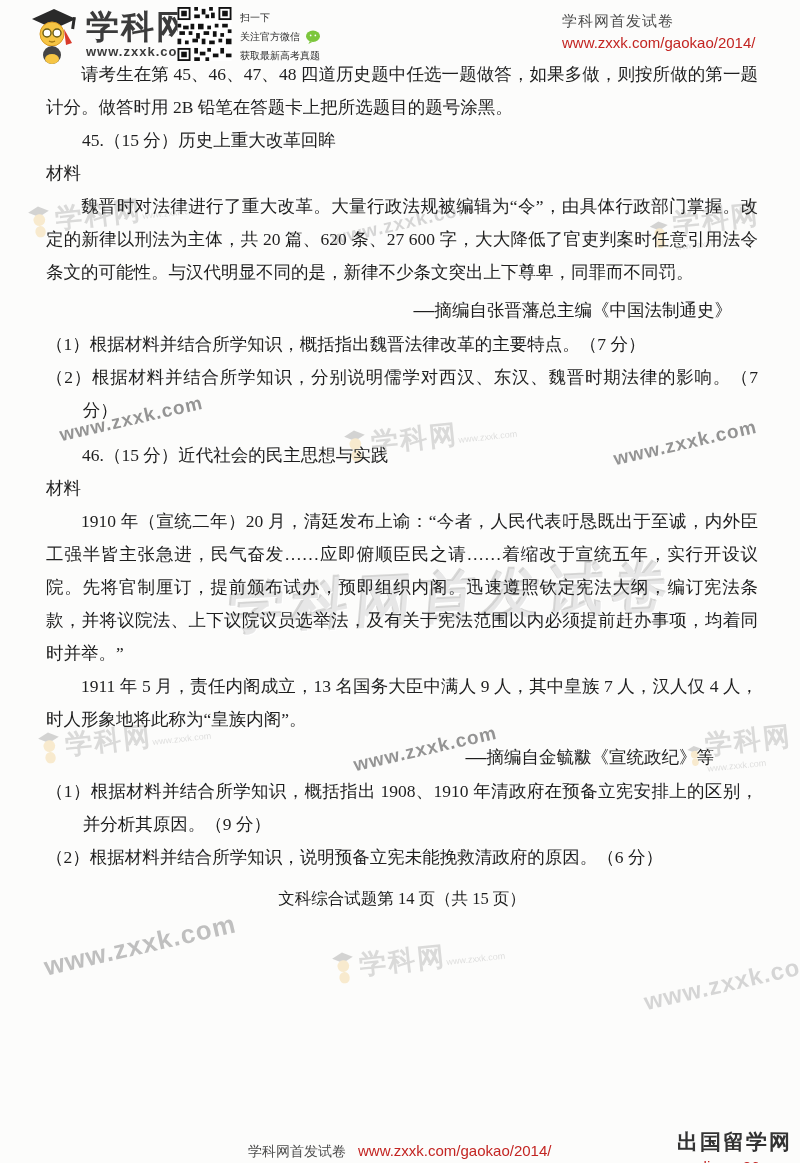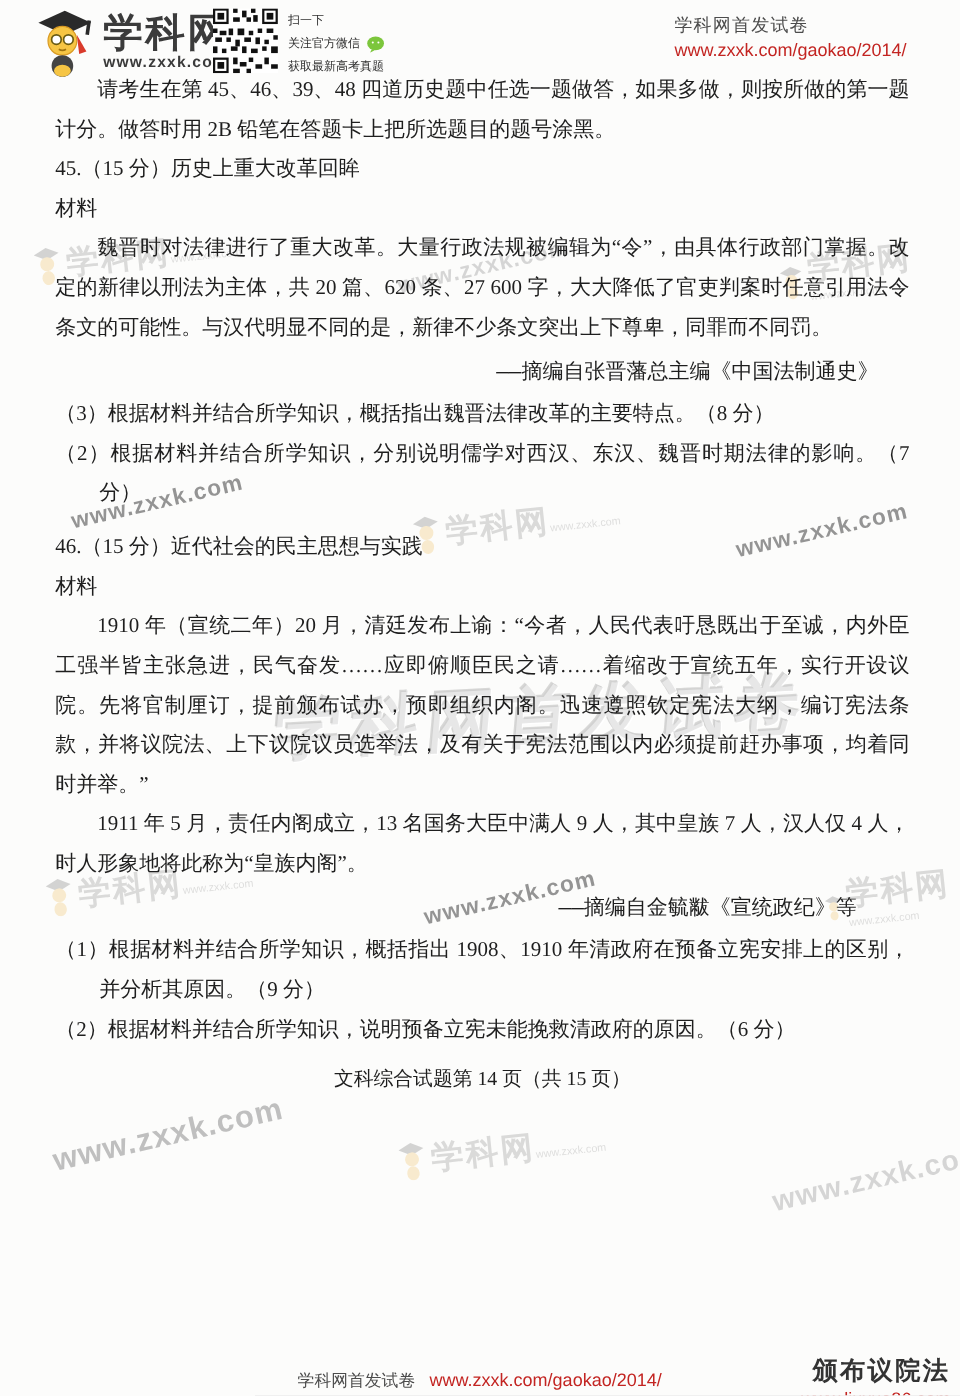--- a/index.html
+++ b/index.html
@@ -16,21 +16,21 @@
   .hdr-logo .txt .url { font-family:"Liberation Sans",sans-serif; font-size:13px; font-weight:bold; color:#3b3b3b; letter-spacing:1px; }
   .qr { position:absolute; left:177px; top:7px; }
   .qr-cap { position:absolute; left:240px; top:9px; font-family:"Liberation Sans",sans-serif; font-size:10px; color:#2f2f2f; line-height:18px; }
   .qr-cap .row { display:flex; align-items:center; gap:5px; margin-bottom:1px; }
   .hdr-right { position:absolute; left:562px; top:12px; font-family:"Liberation Sans",sans-serif; }
   .hdr-right .t { font-size:15px; color:#4c4c4c; letter-spacing:1px; }
   .hdr-right .u { font-size:15px; color:#c32522; margin-top:3px; }
   
   .content { position:absolute; left:46px; right:42px; top:58px; font-size:17.5px; line-height:33px; text-align:justify; }
   .para { text-indent:2em; }
-  .heading { margin-top:0; }
+  .heading { margin-top:0;margin-left:36px; }
   .material { font-weight:normal; }
   .source { text-align:right; padding-right:26px; margin-top:6px;font-family:Liberation Mono, monospace; }
   .source.s46 { padding-right:44px; }
   .question { padding-left:2.1em; text-indent:-2.1em; }
   .sec46 { margin-top:12px; }
   .pagenum { text-align:center; margin-top:8px; font-size:16.5px; }
   
   .wm { position:absolute; pointer-events:none; }
   .wm-url { font-family:"Liberation Sans",sans-serif; font-weight:bold; color:#565656; opacity:.62; transform:rotate(-13deg); font-size:19px; letter-spacing:1px; }
   .wm-url.big { font-size:26px; color:#8f8f8f; opacity:.55; }
@@ -203,42 +203,42 @@
         <span>获取最新高考真题</span>
       </div>
   </div>
 
   <div class="hdr-right">
     <div class="t">学科网首发试卷</div>
     <div class="u">www.zxxk.com/gaokao/2014/</div>
   </div>
 
   <div class="content">
-    <p class="para">请考生在第 45、46、39、48 四道历史题中任选一题做答，如果多做，则按所做的第一题计分。做答时用 2B 铅笔在答题卡上把所选题目的题号涂黑。</p>
+    <p class="para">请考生在第 45、46、47、48 四道历史题中任选一题做答，如果多做，则按所做的第一题计分。做答时用 2B 铅笔在答题卡上把所选题目的题号涂黑。</p>
 
     <p class="heading">45.（15 分）历史上重大改革回眸</p>
     <p class="material">材料</p>
     <p class="para">魏晋时对法律进行了重大改革。大量行政法规被编辑为“令”，由具体行政部门掌握。改定的新律以刑法为主体，共 20 篇、620 条、27 600 字，大大降低了官吏判案时任意引用法令条文的可能性。与汉代明显不同的是，新律不少条文突出上下尊卑，同罪而不同罚。</p>
     <p class="source">——摘编自张晋藩总主编《中国法制通史》</p>
-    <p class="question">（3）根据材料并结合所学知识，概括指出魏晋法律改革的主要特点。（8 分）</p>
+    <p class="question">（1）根据材料并结合所学知识，概括指出魏晋法律改革的主要特点。（7 分）</p>
     <p class="question">（2）根据材料并结合所学知识，分别说明儒学对西汉、东汉、魏晋时期法律的影响。（7 分）</p>
 
     <p class="heading sec46">46.（15 分）近代社会的民主思想与实践</p>
     <p class="material">材料</p>
     <p class="para">1910 年（宣统二年）20 月，清廷发布上谕：“今者，人民代表吁恳既出于至诚，内外臣工强半皆主张急进，民气奋发……应即俯顺臣民之请……着缩改于宣统五年，实行开设议院。先将官制厘订，提前颁布试办，预即组织内阁。迅速遵照钦定宪法大纲，编订宪法条款，并将议院法、上下议院议员选举法，及有关于宪法范围以内必须提前赶办事项，均着同时并举。”</p>
     <p class="para">1911 年 5 月，责任内阁成立，13 名国务大臣中满人 9 人，其中皇族 7 人，汉人仅 4 人，时人形象地将此称为“皇族内阁”。</p>
     <p class="source s46">——摘编自金毓黻《宣统政纪》等</p>
     <p class="question">（1）根据材料并结合所学知识，概括指出 1908、1910 年清政府在预备立宪安排上的区别，并分析其原因。（9 分）</p>
     <p class="question">（2）根据材料并结合所学知识，说明预备立宪未能挽救清政府的原因。（6 分）</p>
 
     <p class="pagenum">文科综合试题第 14 页（共 15 页）</p>
   </div>
 
   <div class="footer-left">
     <span class="t">学科网首发试卷</span>
     <span class="u">www.zxxk.com/gaokao/2014/</span>
   </div>
   <div class="footer-right">
-    <div class="brand">颁布议院法</div>
+    <div class="brand">出国留学网</div>
     <div class="u">www.liuxue86.com</div>
   </div>
 
 </div>
 
 </body></html>

